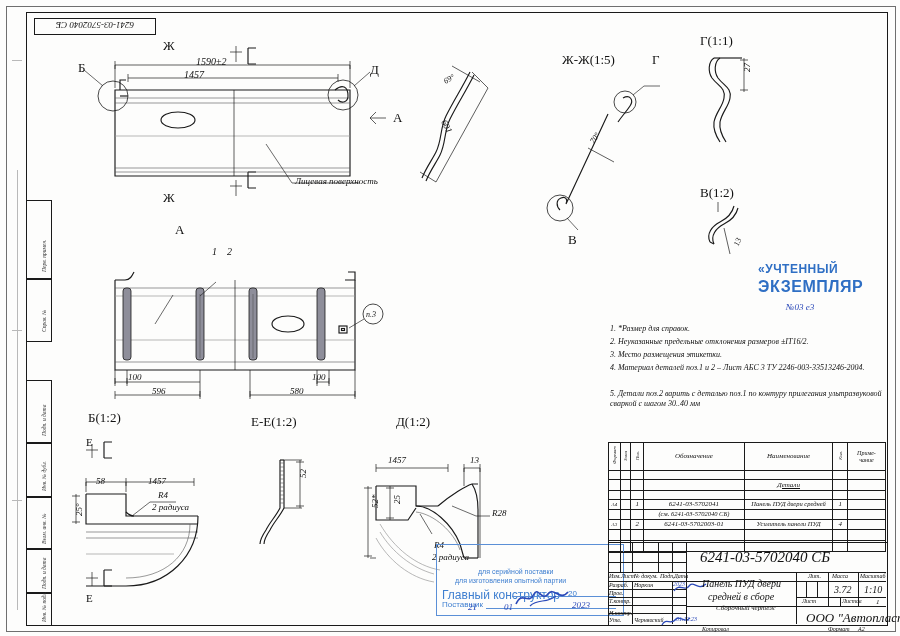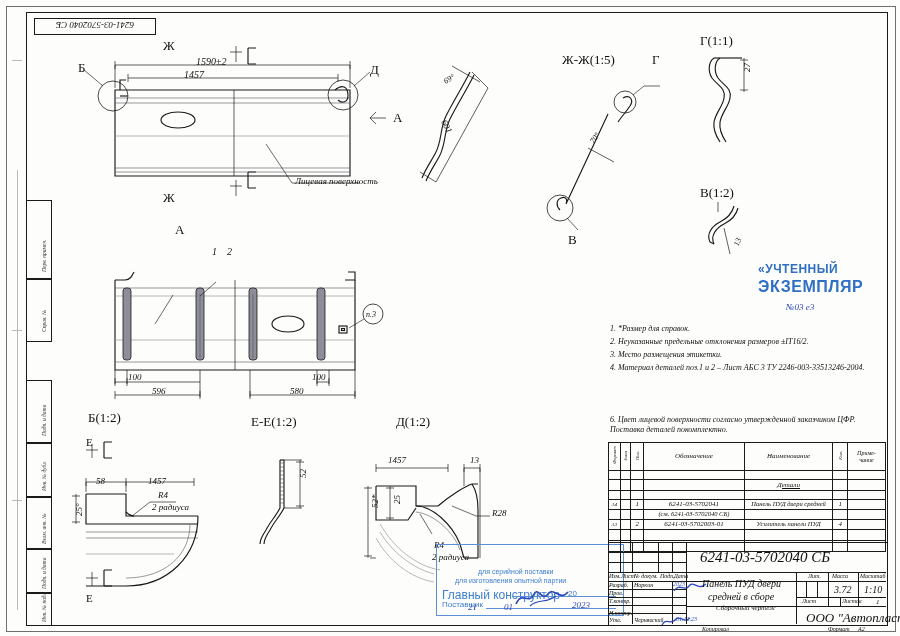--- a/index.html
+++ b/index.html
@@ -226,21 +226,21 @@
   <div class="txt t8 rotm" style="left:732px;top:244px;transform:rotate(-70deg);">13</div>
 
   <div class="stamp" style="left:758px;top:262px;font-size:12px;">«УЧТЕННЫЙ</div>
   <div class="stamp" style="left:758px;top:278px;font-size:16px;">ЭКЗЕМПЛЯР</div>
   <div class="hand" style="left:786px;top:302px;font-size:9px;">№03 е3</div>
 
   <div class="txt t8" style="left:610px;top:324px;">1. *Размер для справок.</div>
   <div class="txt t8" style="left:610px;top:337px;">2. Неуказанные предельные отклонения размеров ±IT16/2.</div>
   <div class="txt t8" style="left:610px;top:350px;">3. Место размещения этикетки.</div>
   <div class="txt t8" style="left:610px;top:363px;width:278px;white-space:normal;line-height:1.25;">4. Материал деталей поз.1 и 2 – Лист АБС 3 ТУ 2246-003-33513246-2004.</div>
-  <div class="txt t8" style="left:610px;top:415px;width:278px;white-space:normal;line-height:1.25;">6. Цвет лицевой поверхности согласно утвержденной заказчиком ЦФР. Поставка деталей покомплектно.</div>
+  <div class="txt t8" style="left:610px;top:389px;width:278px;white-space:normal;line-height:1.25;">5. Детали поз.2 варить с деталью поз.1 по контуру прилегания ультразвуковой сваркой с шагом 30..40 мм</div>
 
   <table class="grid" style="left:608px;top:442px;width:278px;">
     <tbody>
         <tr style="height:28px;">
       <td style="width:11px;"><span class="vert">Формат</span></td>
       <td style="width:10px;"><span class="vert">Зона</span></td>
       <td style="width:12px;"><span class="vert">Поз.</span></td>
       <td style="width:103px;">Обозначение</td>
       <td style="width:90px;">Наименование</td>
       <td style="width:14px;"><span class="vert">Кол.</span></td>

